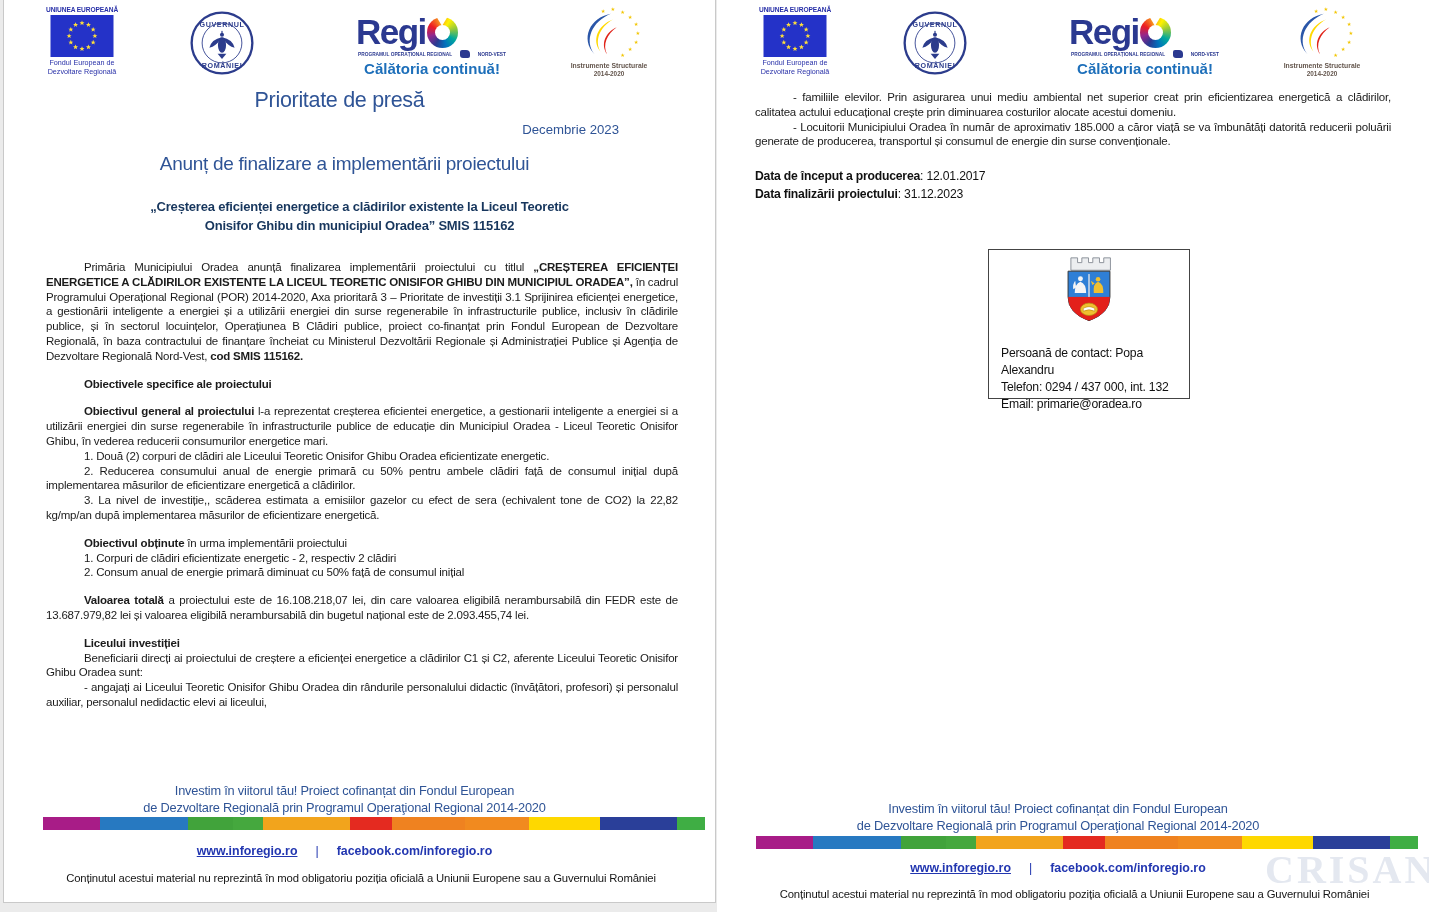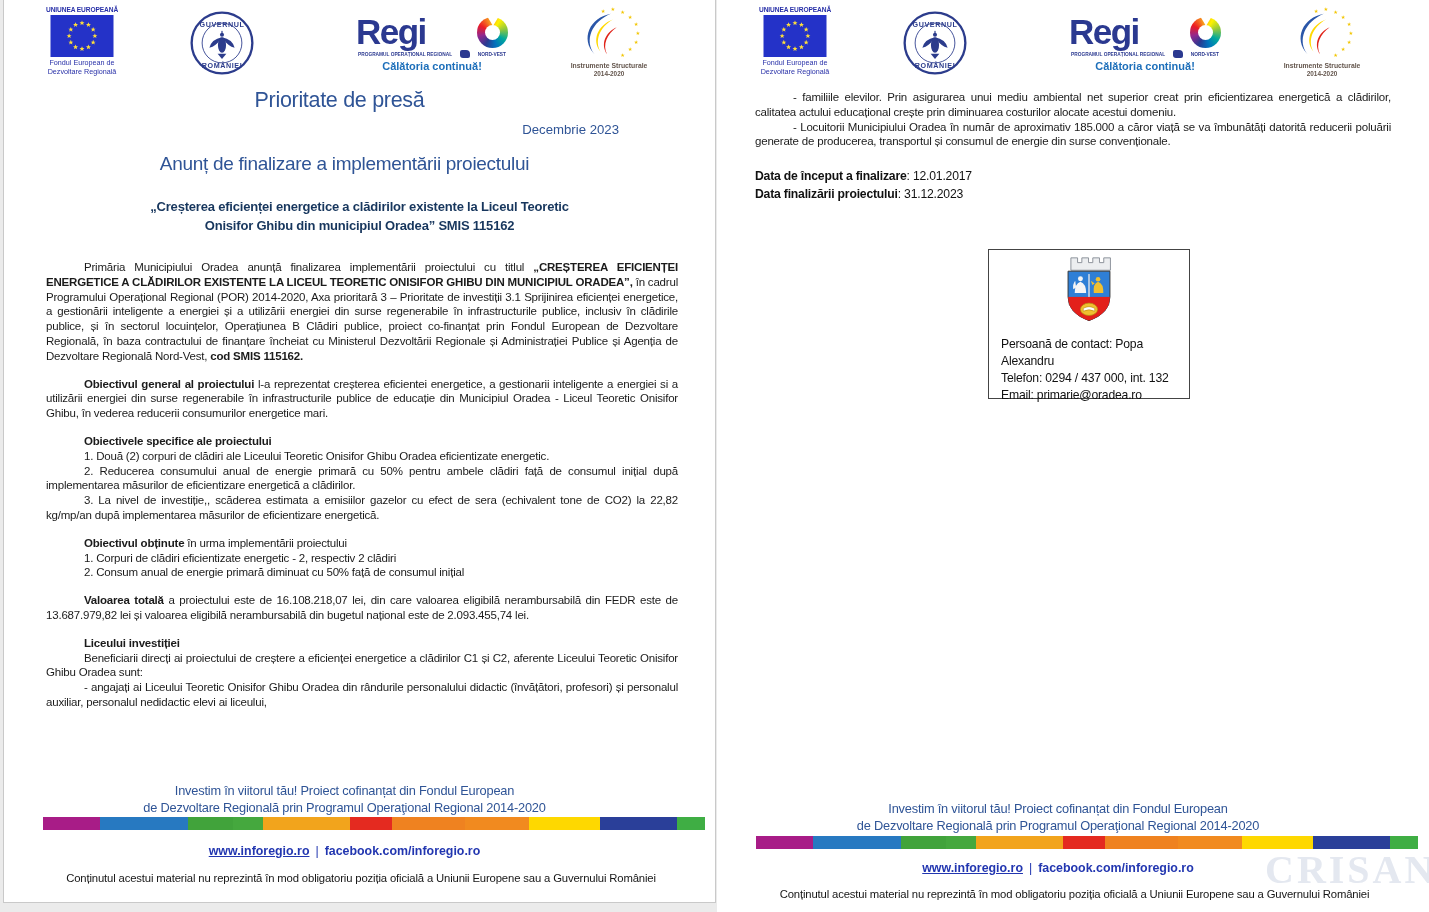--- a/index.html
+++ b/index.html
@@ -13,31 +13,31 @@
   
   .logos-row { position:absolute; top:6px; left:40px; right:30px; height:88px; }
   .logo { position:absolute; top:0; }
   .logo.eu { left:2px; width:72px; text-align:center; }
   .eu-top { font-size:6.6px; font-weight:bold; color:#2830a8; letter-spacing:-0.1px; white-space:nowrap; }
   .eu-flag { display:block; width:64px; height:42px; margin:2px auto 2px; }
   .eu-bot { font-size:7.2px; color:#2830a8; line-height:8.5px; }
   .logo.gov { left:146px; width:66px; }
   .gov-seal { display:block; width:64px; height:64px; margin-top:5px; }
   .logo.regio { left:312px; width:152px; margin-top:9px; }
-  .regio-row { display:flex; align-items:center; justify-content:space-between; }
+  .regio-row { display:flex; align-items:center; justify-content:flex-start; }
   .regio-word { font-size:35px; font-weight:bold; color:#2b3990; letter-spacing:-1.5px; line-height:34px; }
   .regio-o { position:relative; width:31px; height:31px; margin-left:1px; border-radius:50%;
              background:conic-gradient(from 210deg,#2b3990,#92278f,#ed1c24,#f7941e,#fff200,#8dc63f,#00a99d,#0072bc,#2b3990); }
   .regio-o::after { content:""; position:absolute; inset:8px; background:#fff; border-radius:50%; }
   .regio-o .notch { position:absolute; top:-1px; left:50%; transform:translateX(-50%); width:0; height:0; z-index:2;
              border-left:6px solid transparent; border-right:6px solid transparent; border-top:10px solid #fff; }
   .regio-sub { display:flex; align-items:center; justify-content:space-between; margin-top:1px; padding:0 2px;
                font-size:4.8px; font-weight:bold; color:#2b3990; letter-spacing:0; }
   .regio-sub .blob { width:10px; height:8px; background:#2b3990; border-radius:2px 4px 2px 3px; }
-  .regio-tag { margin-top:2px; text-align:center; font-size:11px; font-weight:bold; color:#1d6fba; }
+  .regio-tag { margin-top:2px; text-align:center; font-size:15px; font-weight:bold; color:#1d6fba; }
   .logo.instr { left:522px; width:86px; text-align:center; }
   .instr-svg { display:block; width:84px; height:56px; margin:0 auto; }
   .instr-cap { font-size:6.8px; font-weight:bold; color:#64564d; line-height:7.8px; }
   .instr-cap .l2 { display:block; font-size:6.4px; }
 
   
   .h-comunicat { position:absolute; top:88px; left:0; right:40px; text-align:center;
                  font-size:21.5px; color:#2f5496; letter-spacing:-0.3px; }
   .h-date { position:absolute; top:122px; right:96px; font-size:13.2px; color:#2f5496; }
   .h-anunt { position:absolute; top:153px; left:0; right:30px; text-align:center;
@@ -52,34 +52,34 @@
   .jp.ind { text-indent:38px; }
   .jp.sp { margin-top:13px; }
   .jp.b, b { font-weight:bold; }
 
   
   .r-dates { position:absolute; top:168px; left:38px; font-size:12.2px; line-height:17.5px;
              color:#111; letter-spacing:-0.2px; }
   .contact-box { position:absolute; left:271px; top:249px; width:202px; height:150px;
                  border:1.5px solid #444; background:#fff; }
   .coat { display:block; width:62px; height:80px; margin:5px auto 0; }
-  .c-lines { margin:1px 0 0 12px; font-size:12.2px; line-height:17px; color:#111; letter-spacing:-0.2px; }
+  .c-lines { margin:10px 0 0 12px; font-size:12.2px; line-height:17px; color:#111; letter-spacing:-0.2px; }
   .watermark { position:absolute; left:548px; top:846px; font-family:"Liberation Serif", serif;
                font-size:40px; font-weight:bold; color:#e4e8f0; letter-spacing:3px; z-index:0; }
 
   
   .investim { position:absolute; left:0; right:30px; text-align:center; font-size:12.8px;
               color:#2f5496; line-height:16.5px; letter-spacing:-0.2px; }
   .page-left  .investim { top:783px; }
   .page-right .investim { top:801px; }
   .stripe { position:absolute; left:39px; width:662px; height:13px; display:flex; }
   .page-left  .stripe { top:817px; }
   .page-right .stripe { top:836px; }
   .stripe i { height:100%; display:block; }
-  .links { position:absolute; left:0; right:30px; display:flex; justify-content:center; gap:6px;
+  .links { position:absolute; left:0; right:30px; display:flex; justify-content:center; gap:18px;
            font-size:12.4px; font-weight:bold; color:#2236b0; z-index:1; }
   .page-left  .links { top:844px; }
   .page-right .links { top:861px; }
   .links .u { text-decoration:underline; cursor:pointer; }
   .links .link { cursor:pointer; }
   .links .sep { font-weight:normal; }
   .disclaimer { position:absolute; left:20px; right:17px; text-align:center; font-size:11.3px;
                 color:#161616; letter-spacing:-0.15px; z-index:1; }
   .page-left  .disclaimer { top:872px; }
   .page-right .disclaimer { top:888px; }
@@ -175,22 +175,22 @@
     <div class="h-comunicat">Prioritate de presă</div>
     <div class="h-date">Decembrie 2023</div>
     <div class="h-anunt">Anunț de finalizare a implementării proiectului</div>
     <div class="proj-title">
       <div>„Creșterea eficienței energetice a clădirilor existente la Liceul Teoretic</div>
       <div>Onisifor Ghibu din municipiul Oradea” SMIS 115162</div>
     </div>
 
     <div class="body-flow">
       <p class="jp ind">Primăria Municipiului Oradea anunță finalizarea implementării proiectului cu titlul <b>„CREȘTEREA EFICIENȚEI ENERGETICE A CLĂDIRILOR EXISTENTE LA LICEUL TEORETIC ONISIFOR GHIBU DIN MUNICIPIUL ORADEA”,</b> în cadrul Programului Operațional Regional (POR) 2014-2020, Axa prioritară 3 – Prioritate de investiții 3.1 Sprijinirea eficienței energetice, a gestionării inteligente a energiei și a utilizării energiei din surse regenerabile în infrastructurile publice, inclusiv în clădirile publice, și în sectorul locuințelor, Operațiunea B Clădiri publice, proiect co-finanțat prin Fondul European de Dezvoltare Regională, în baza contractului de finanțare încheiat cu Ministerul Dezvoltării Regionale și Administrației Publice și Agenția de Dezvoltare Regională Nord-Vest, <b>cod SMIS 115162.</b></p>
+      <p class="jp ind sp b">Obiectivele specifice ale proiectului</p>
       <p class="jp ind sp"><b>Obiectivul general al proiectului</b> l-a reprezentat creșterea eficientei energetice, a gestionarii inteligente a energiei si a utilizării energiei din surse regenerabile în infrastructurile publice de educație din Municipiul Oradea - Liceul Teoretic Onisifor Ghibu, în vederea reducerii consumurilor energetice mari.</p>
-      <p class="jp ind sp b">Obiectivele specifice ale proiectului</p>
       <p class="jp ind">1. Două (2) corpuri de clădiri ale Liceului Teoretic Onisifor Ghibu Oradea eficientizate energetic.</p>
       <p class="jp ind">2. Reducerea consumului anual de energie primară cu 50% pentru ambele clădiri față de consumul inițial după implementarea măsurilor de eficientizare energetică a clădirilor.</p>
       <p class="jp ind">3. La nivel de investiție,, scăderea estimata a emisiilor gazelor cu efect de sera (echivalent tone de CO2) la 22,82 kg/mp/an după implementarea măsurilor de eficientizare energetică.</p>
       <p class="jp ind sp"><b>Obiectivul obținute</b> în urma implementării proiectului</p>
       <p class="jp ind">1. Corpuri de clădiri eficientizate energetic - 2, respectiv 2 clădiri</p>
       <p class="jp ind">2. Consum anual de energie primară diminuat cu 50% față de consumul inițial</p>
       <p class="jp ind sp"><b>Valoarea totală</b> a proiectului este de 16.108.218,07 lei, din care valoarea eligibilă nerambursabilă din FEDR este de 13.687.979,82 lei și valoarea eligibilă nerambursabilă din bugetul național este de 2.093.455,74 lei.</p>
       <p class="jp ind sp b">Liceului investiției</p>
       <p class="jp ind">Beneficiarii direcți ai proiectului de creștere a eficienței energetice a clădirilor C1 și C2, aferente Liceului Teoretic Onisifor Ghibu Oradea sunt:</p>
       <p class="jp ind">- angajați ai Liceului Teoretic Onisifor Ghibu Oradea din rândurile personalului didactic (învățători, profesori) și personalul auxiliar, personalul nedidactic elevi ai liceului,</p>
@@ -303,21 +303,21 @@
     </div>
   </div>
 </div>
 
     <div class="r-body">
       <p class="jp ind">- familiile elevilor. Prin asigurarea unui mediu ambiental net superior creat prin eficientizarea energetică a clădirilor, calitatea actului educațional crește prin diminuarea costurilor alocate acestui domeniu.</p>
       <p class="jp ind">- Locuitorii Municipiului Oradea în număr de aproximativ 185.000 a căror viață se va îmbunătăți datorită reducerii poluării generate de producerea, transportul și consumul de energie din surse convenționale.</p>
     </div>
 
     <div class="r-dates">
-      <div><b>Data de început a finalizare</b>: 12.01.2017</div>
+      <div><b>Data de început a producerea</b>: 12.01.2017</div>
       <div><b>Data finalizării proiectului</b>: 31.12.2023</div>
     </div>
 
     <div class="contact-box">
       <svg class="coat" viewBox="0 0 64 84">
         <path d="M13,3 h7 v5 h4.5 v-5 h7 v5 h4.5 v-5 h7 v5 h4.5 v-5 h7 v13 h-41.5 z" fill="#eceef0" stroke="#8a8f98" stroke-width="1"></path>
         <path id="shield" d="M10,17 h44 v27 q0,17 -22,25 q-22,-8 -22,-25 z" fill="#2f7fd6" stroke="#333" stroke-width="1"></path>
         <clipPath id="shclip">
             <path d="M10,17 h44 v27 q0,17 -22,25 q-22,-8 -22,-25 z"></path>
           </clipPath>

